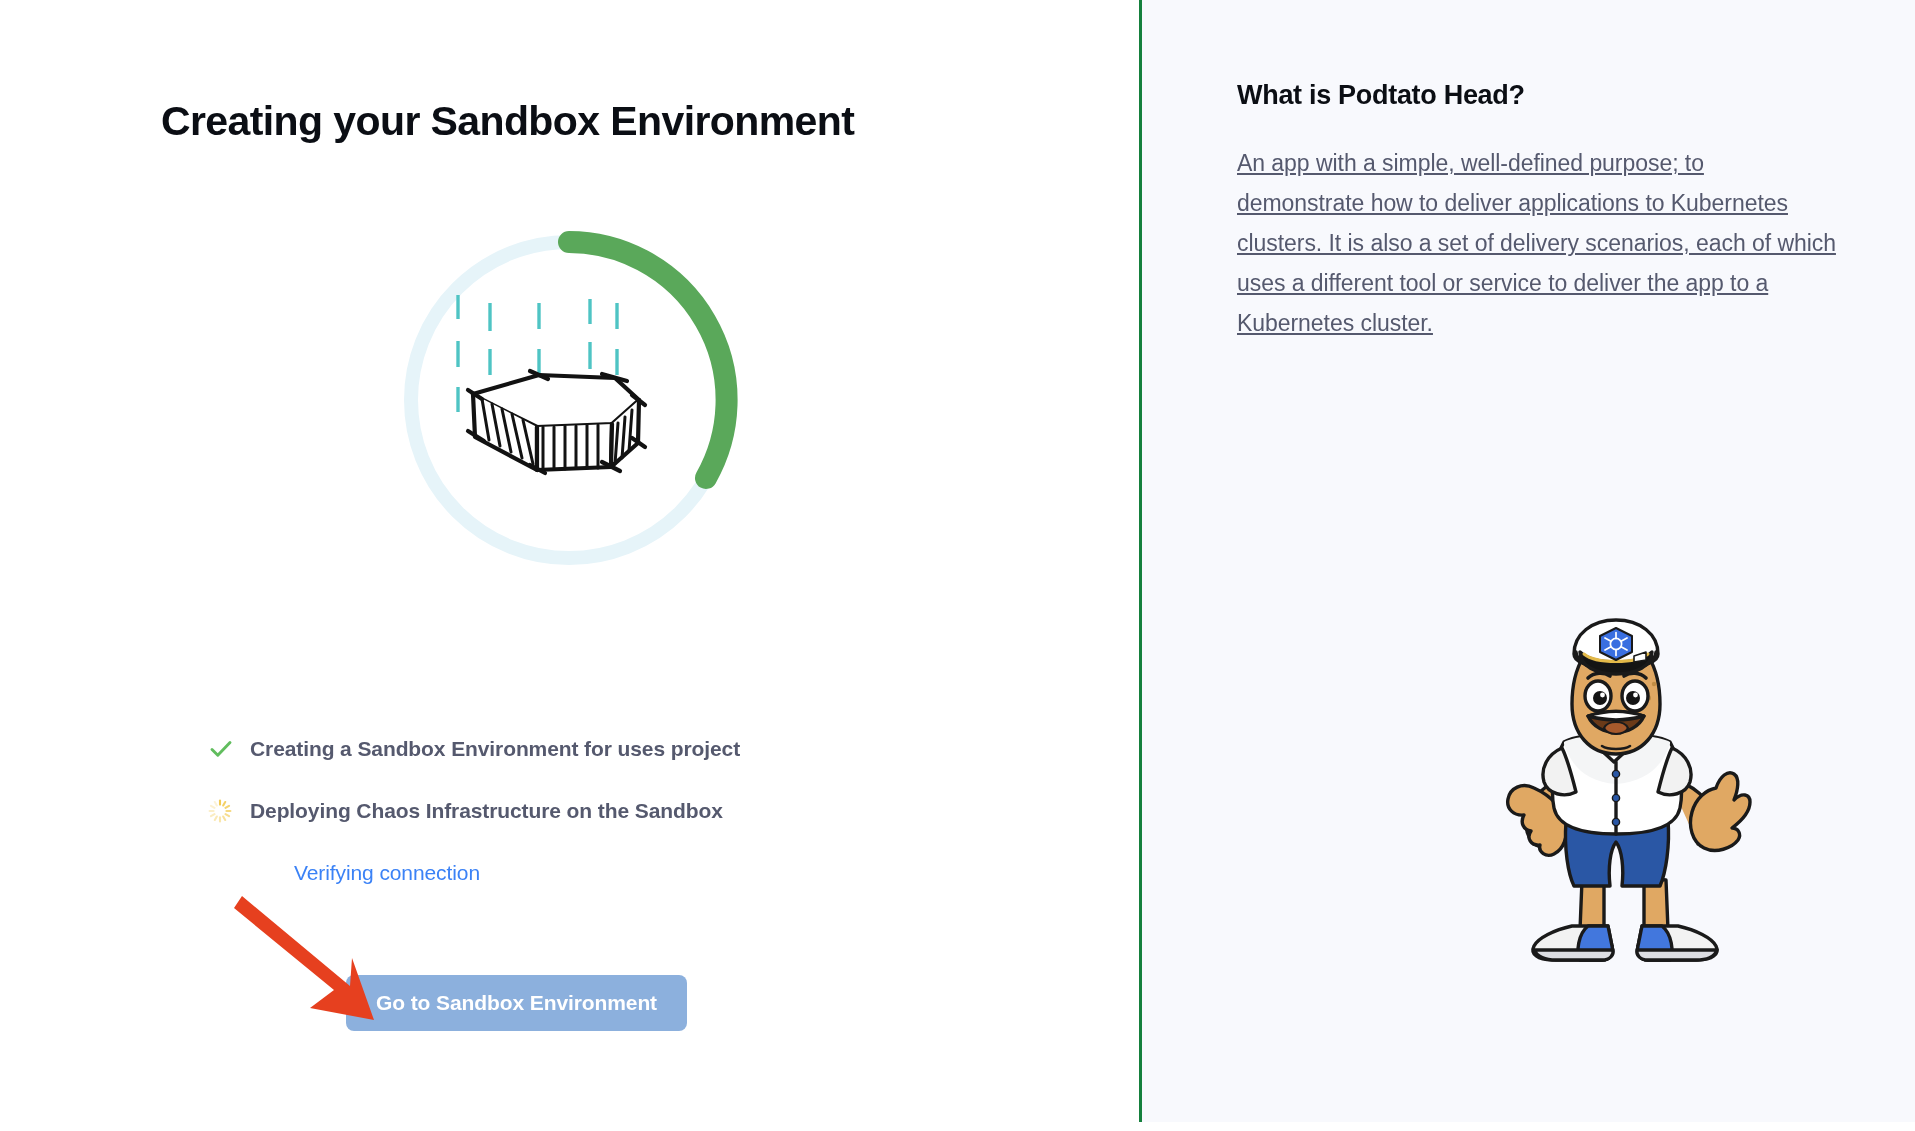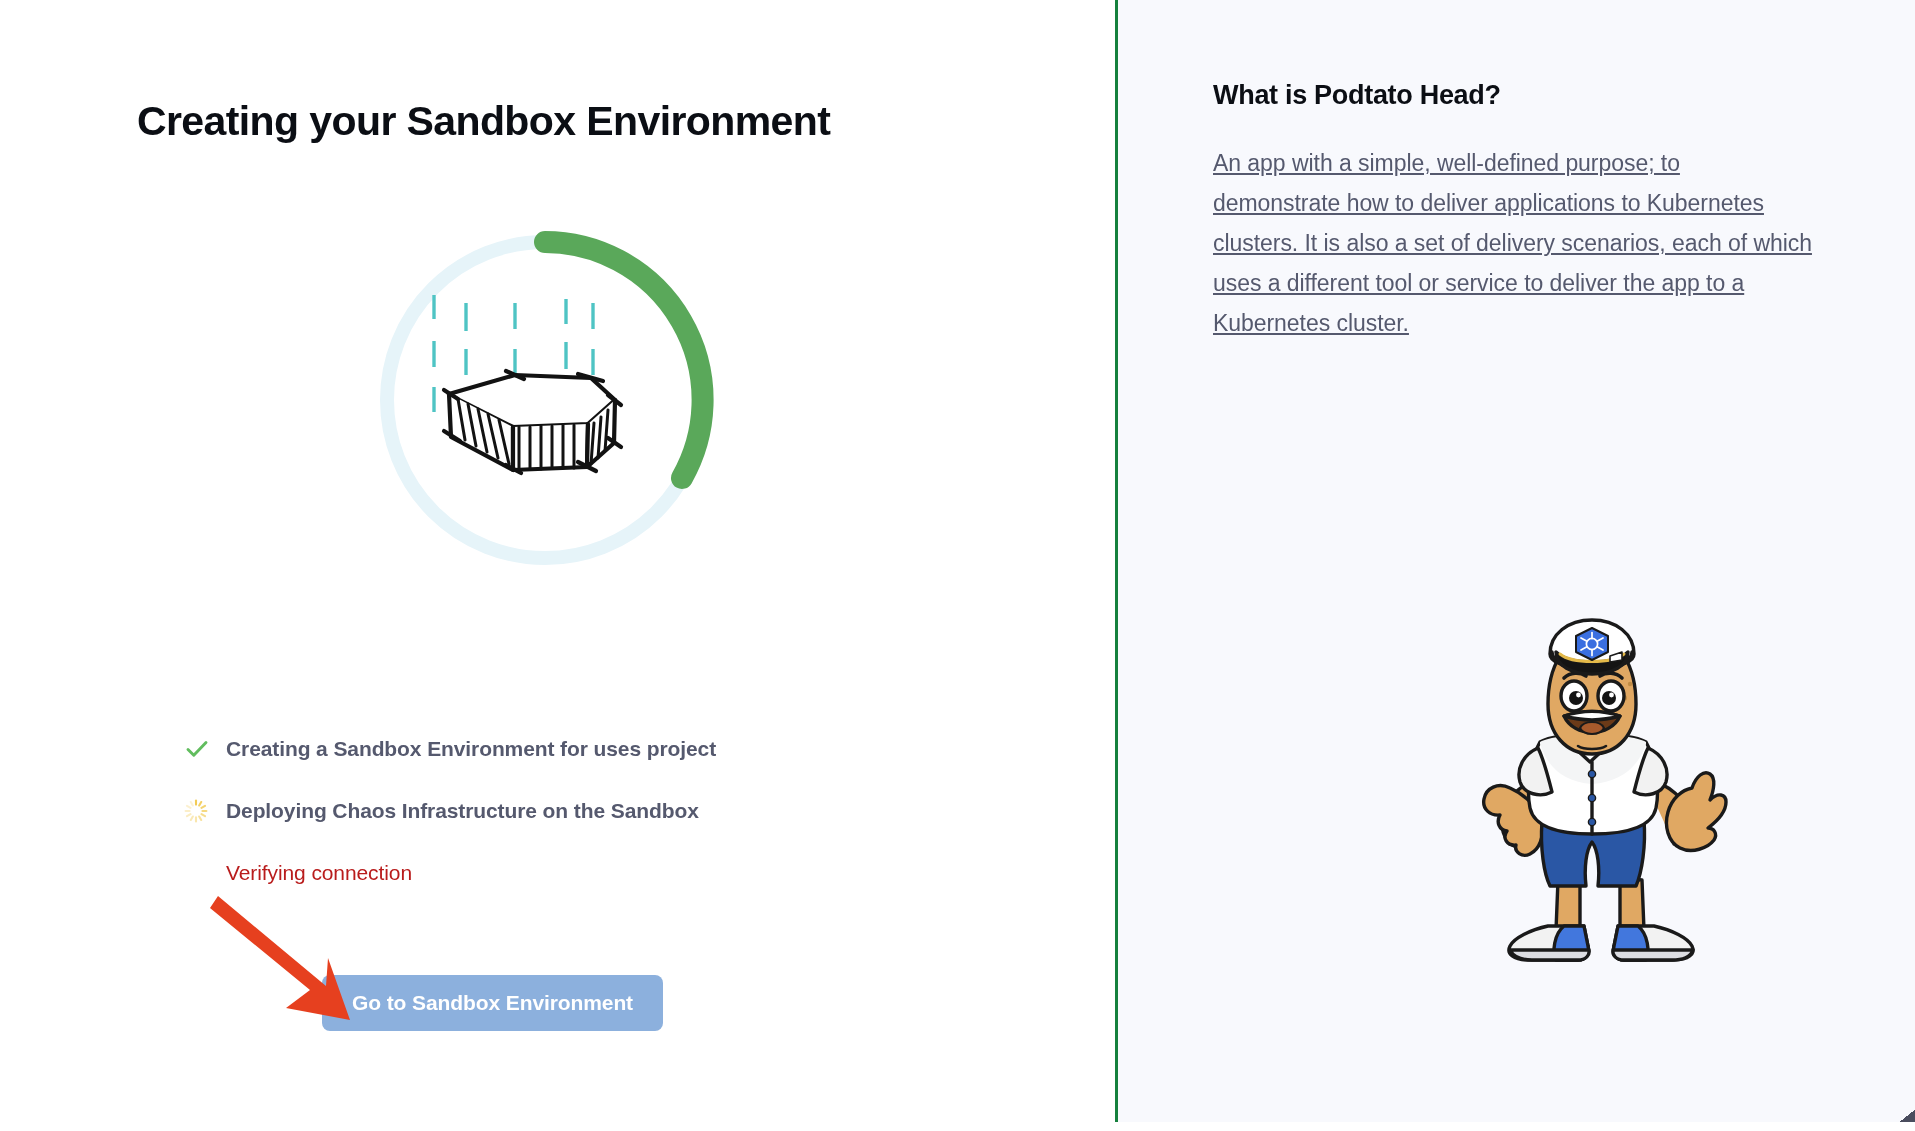--- a/index.html
+++ b/index.html
@@ -12,20 +12,21 @@
     font-family: "Liberation Sans", sans-serif;
     -webkit-font-smoothing: antialiased;
   }
 
   #page {
     position: relative;
     width: 1915px;
     height: 1131px;
     background: #ffffff;
     display: flex;
+    padding-left: 24px;
   }
 
   
   .left-panel {
     position: relative;
     width: 1115px;
     height: 1131px;
     background: #ffffff;
     flex: 0 0 1115px;
   }
@@ -81,21 +82,22 @@
   }
   .step-label {
     font-size: 21px;
     font-weight: 700;
     color: #55596e;
     letter-spacing: -0.1px;
     white-space: nowrap;
   }
   .step-row.pending .step-label {
     font-weight: 400;
-    color: #b91c1c;
+    color: #3b82f6;
+    margin-left: 44px;
   }
   .check-svg { width: 26px; height: 26px; display: block; }
   .spin-svg  { width: 24px; height: 24px; display: block; animation: spin 1.1s steps(12) infinite; }
   @keyframes spin { to { transform: rotate(360deg); } }
 
   
   .cta-wrap {
     position: absolute;
     left: 322px;
     top: 975px;

